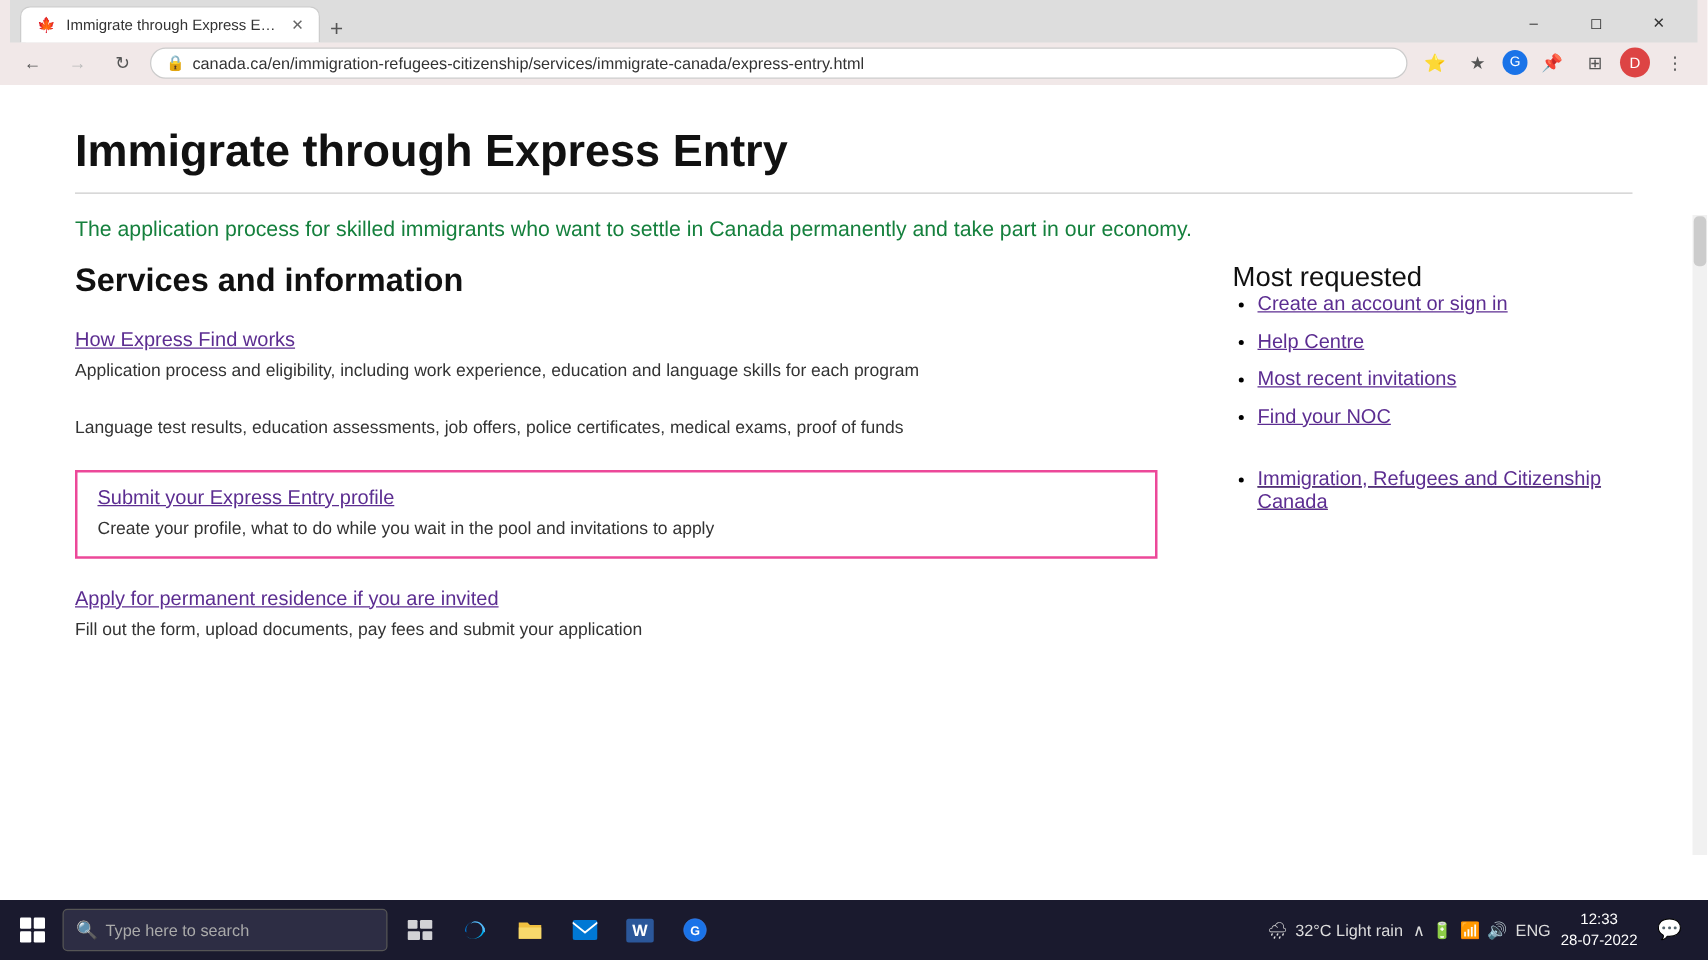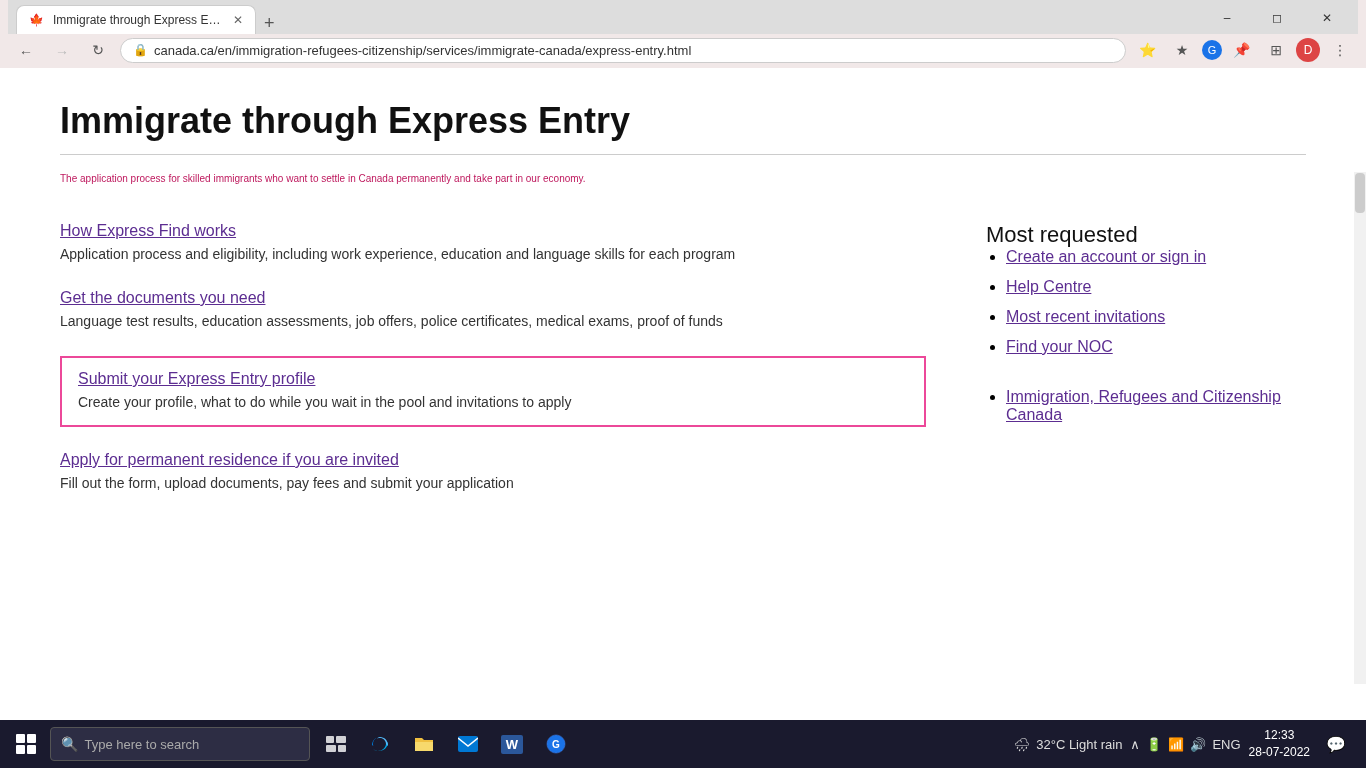--- a/index.html
+++ b/index.html
@@ -141,23 +141,23 @@
       font-weight: 700;
       color: #111;
       margin-bottom: 12px;
     }
     .page-title-divider {
       border: none;
       border-top: 1px solid #ccc;
       margin-bottom: 16px;
     }
     .page-subtitle {
-      font-size: 10px;
-      color: #be185d;
-      margin-bottom: 36px;
+      font-size: 17px;
+      color: #15803d;
+      margin-bottom: 12px;
       line-height: 1.5;
     }
 
     .content-area {
       display: flex;
       gap: 60px;
     }
     .main-column {
       flex: 1;
     }
@@ -415,28 +415,28 @@
 </div>
 
 <div class="page-content" style="position:relative;">
   <h1 class="page-title">Immigrate through Express Entry</h1>
   <hr class="page-title-divider">
   <p class="page-subtitle">The application process for skilled immigrants who want to settle in Canada permanently and take part in our economy.</p>
 
   <div class="content-area">
 
     <div class="main-column">
+      <h2 class="section-title">Services and information</h2>
 
       <div class="service-item">
         <a class="service-link">How Express Find works</a>
         <p class="service-desc">Application process and eligibility, including work experience, education and language skills for each program</p>
       </div>
 
       <div class="service-item">
-        <a class="service-link">Get the documents you need</a>
         <p class="service-desc">Language test results, education assessments, job offers, police certificates, medical exams, proof of funds</p>
       </div>
 
       <div class="service-item highlighted">
         <a class="service-link">Submit your Express Entry profile</a>
         <p class="service-desc">Create your profile, what to do while you wait in the pool and invitations to apply</p>
       </div>
 
       <div class="service-item">
         <a class="service-link">Apply for permanent residence if you are invited</a>

